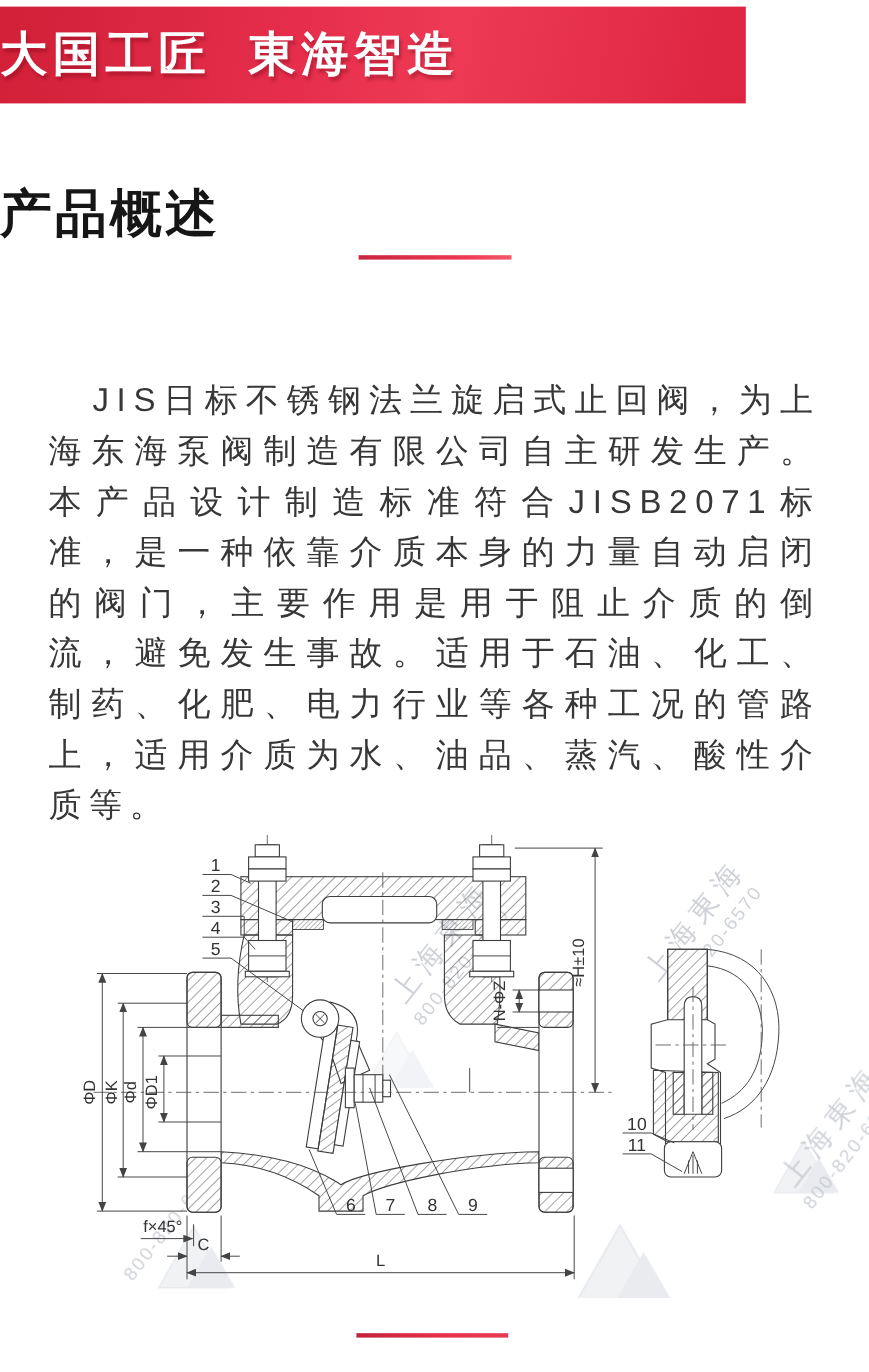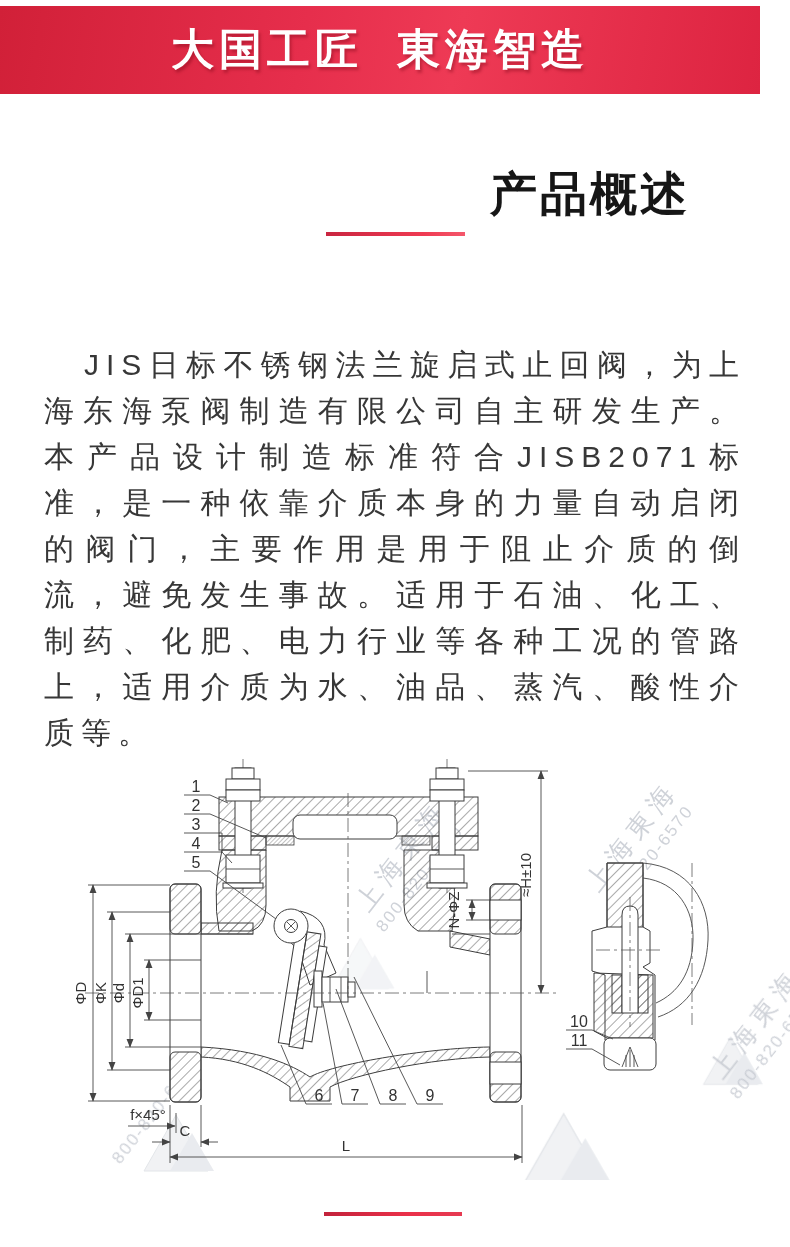--- a/index.html
+++ b/index.html
@@ -2,31 +2,31 @@
 <html><head>
 <meta charset="utf-8">
 <style>
   html,body{margin:0;padding:0;}
   body{
     width:790px;height:1247px;position:relative;background:#ffffff;
     font-family:"Liberation Sans","DejaVu Sans",sans-serif;
     overflow:hidden;
   }
   .banner{
-    position:absolute;top:6px;left:0;width:760px;height:88px;
+    position:absolute;top:6px;left:0;width:678px;height:88px;
     background:linear-gradient(100deg,#d12038 0%,#e62e4c 40%,#ee3a55 60%,#dd2441 100%);
-    display:flex;align-items:center;justify-content:center;
+    display:flex;align-items:center;justify-content:flex-start;
   }
   .banner-title{
     color:#ffffff;font-size:43px;font-weight:bold;letter-spacing:5px;
     text-shadow:2px 3px 3px rgba(110,0,18,.35);white-space:pre;
   }
   .section-title{
-    position:absolute;top:163px;left:0;width:644px;text-align:right;
-    font-size:47px;font-weight:bold;color:#161616;letter-spacing:3px;padding-left:46px;
+    position:absolute;top:163px;left:0;width:644px;text-align:left;
+    font-size:47px;font-weight:bold;color:#161616;letter-spacing:3px;
   }
   .title-divider{
     position:absolute;top:232px;left:326px;width:139px;height:4px;
     background:linear-gradient(90deg,#c92540,#ef3a52 70%,#f4576b);
   }
   .intro{
     position:absolute;top:294px;left:44px;width:702px;
     font-size:30px;line-height:46px;letter-spacing:7px;color:#373737;
     text-align:justify;text-align-last:left;text-indent:40px;margin-top:48px;
   }

